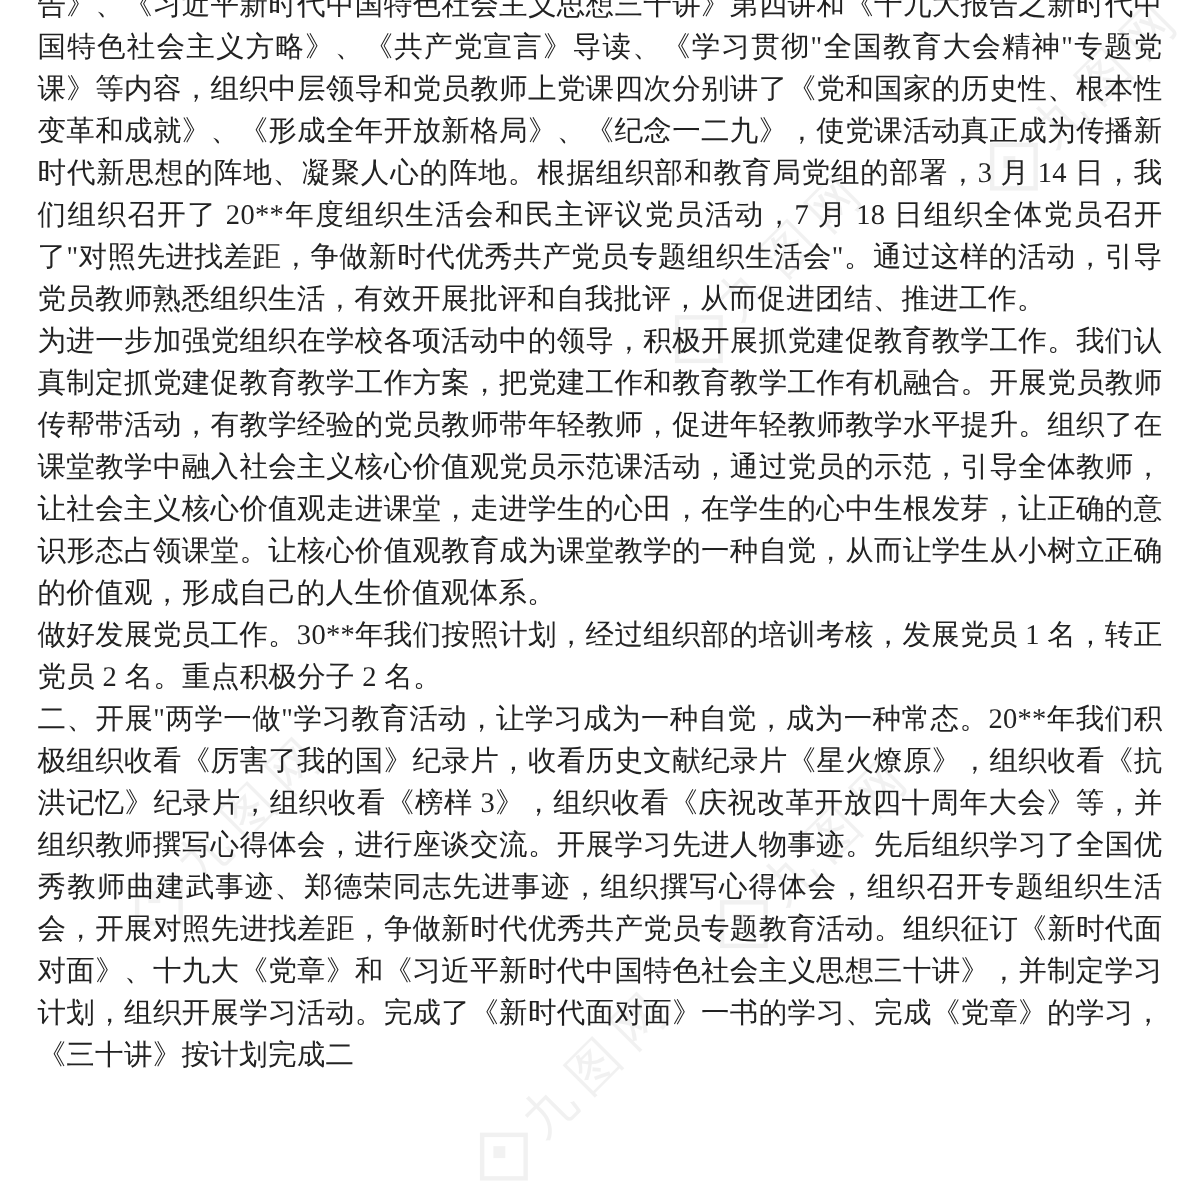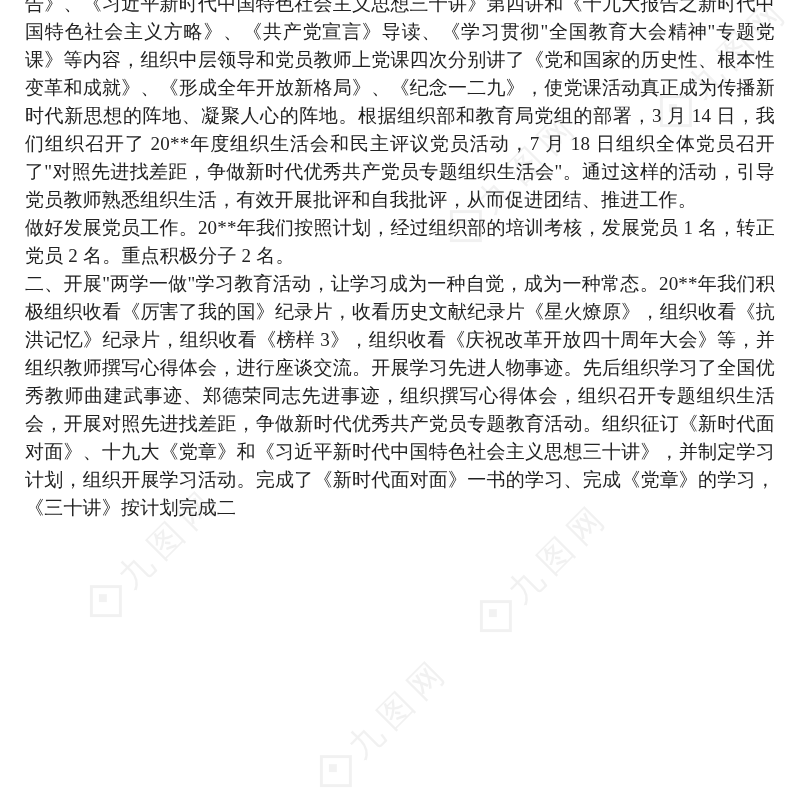--- a/index.html
+++ b/index.html
@@ -97,17 +97,18 @@
       <span>九图网</span>
     </div>
     <div class="watermark wm-5">
       <span class="wm-logo"></span>
       <span>九图网</span>
     </div>
   </div>
 
   <div class="content">
     <p>告》、《习近平新时代中国特色社会主义思想三十讲》第四讲和《十九大报告之新时代中国特色社会主义方略》、《共产党宣言》导读、《学习贯彻"全国教育大会精神"专题党课》等内容，组织中层领导和党员教师上党课四次分别讲了《党和国家的历史性、根本性变革和成就》、《形成全年开放新格局》、《纪念一二九》，使党课活动真正成为传播新时代新思想的阵地、凝聚人心的阵地。根据组织部和教育局党组的部署，3 月 14 日，我们组织召开了 20**年度组织生活会和民主评议党员活动，7 月 18 日组织全体党员召开了"对照先进找差距，争做新时代优秀共产党员专题组织生活会"。通过这样的活动，引导党员教师熟悉组织生活，有效开展批评和自我批评，从而促进团结、推进工作。</p>
-    <p>做好发展党员工作。20**年我们按照计划，经过组织部的培训考核，发展党员 1 名，转正党员 2 名。重点积极分子 2 名。</p>
+    <p>为进一步加强党组织在学校各项活动中的领导，积极开展抓党建促教育教学工作。我们认真制定抓党建促教育教学工作方案，把党建工作和教育教学工作有机融合。开展党员教师传帮带活动，有教学经验的党员教师带年轻教师，促进年轻教师教学水平提升。组织了在课堂教学中融入社会主义核心价值观党员示范课活动，通过党员的示范，引导全体教师，让社会主义核心价值观走进课堂，走进学生的心田，在学生的心中生根发芽，让正确的意识形态占领课堂。让核心价值观教育成为课堂教学的一种自觉，从而让学生从小树立正确的价值观，形成自己的人生价值观体系。</p>
+    <p>做好发展党员工作。30**年我们按照计划，经过组织部的培训考核，发展党员 1 名，转正党员 2 名。重点积极分子 2 名。</p>
     <p>二、开展"两学一做"学习教育活动，让学习成为一种自觉，成为一种常态。20**年我们积极组织收看《厉害了我的国》纪录片，收看历史文献纪录片《星火燎原》，组织收看《抗洪记忆》纪录片，组织收看《榜样 3》，组织收看《庆祝改革开放四十周年大会》等，并组织教师撰写心得体会，进行座谈交流。开展学习先进人物事迹。先后组织学习了全国优秀教师曲建武事迹、郑德荣同志先进事迹，组织撰写心得体会，组织召开专题组织生活会，开展对照先进找差距，争做新时代优秀共产党员专题教育活动。组织征订《新时代面对面》、十九大《党章》和《习近平新时代中国特色社会主义思想三十讲》，并制定学习计划，组织开展学习活动。完成了《新时代面对面》一书的学习、完成《党章》的学习，《三十讲》按计划完成二</p>
   </div>
 
 </div>
 
 </body></html>

